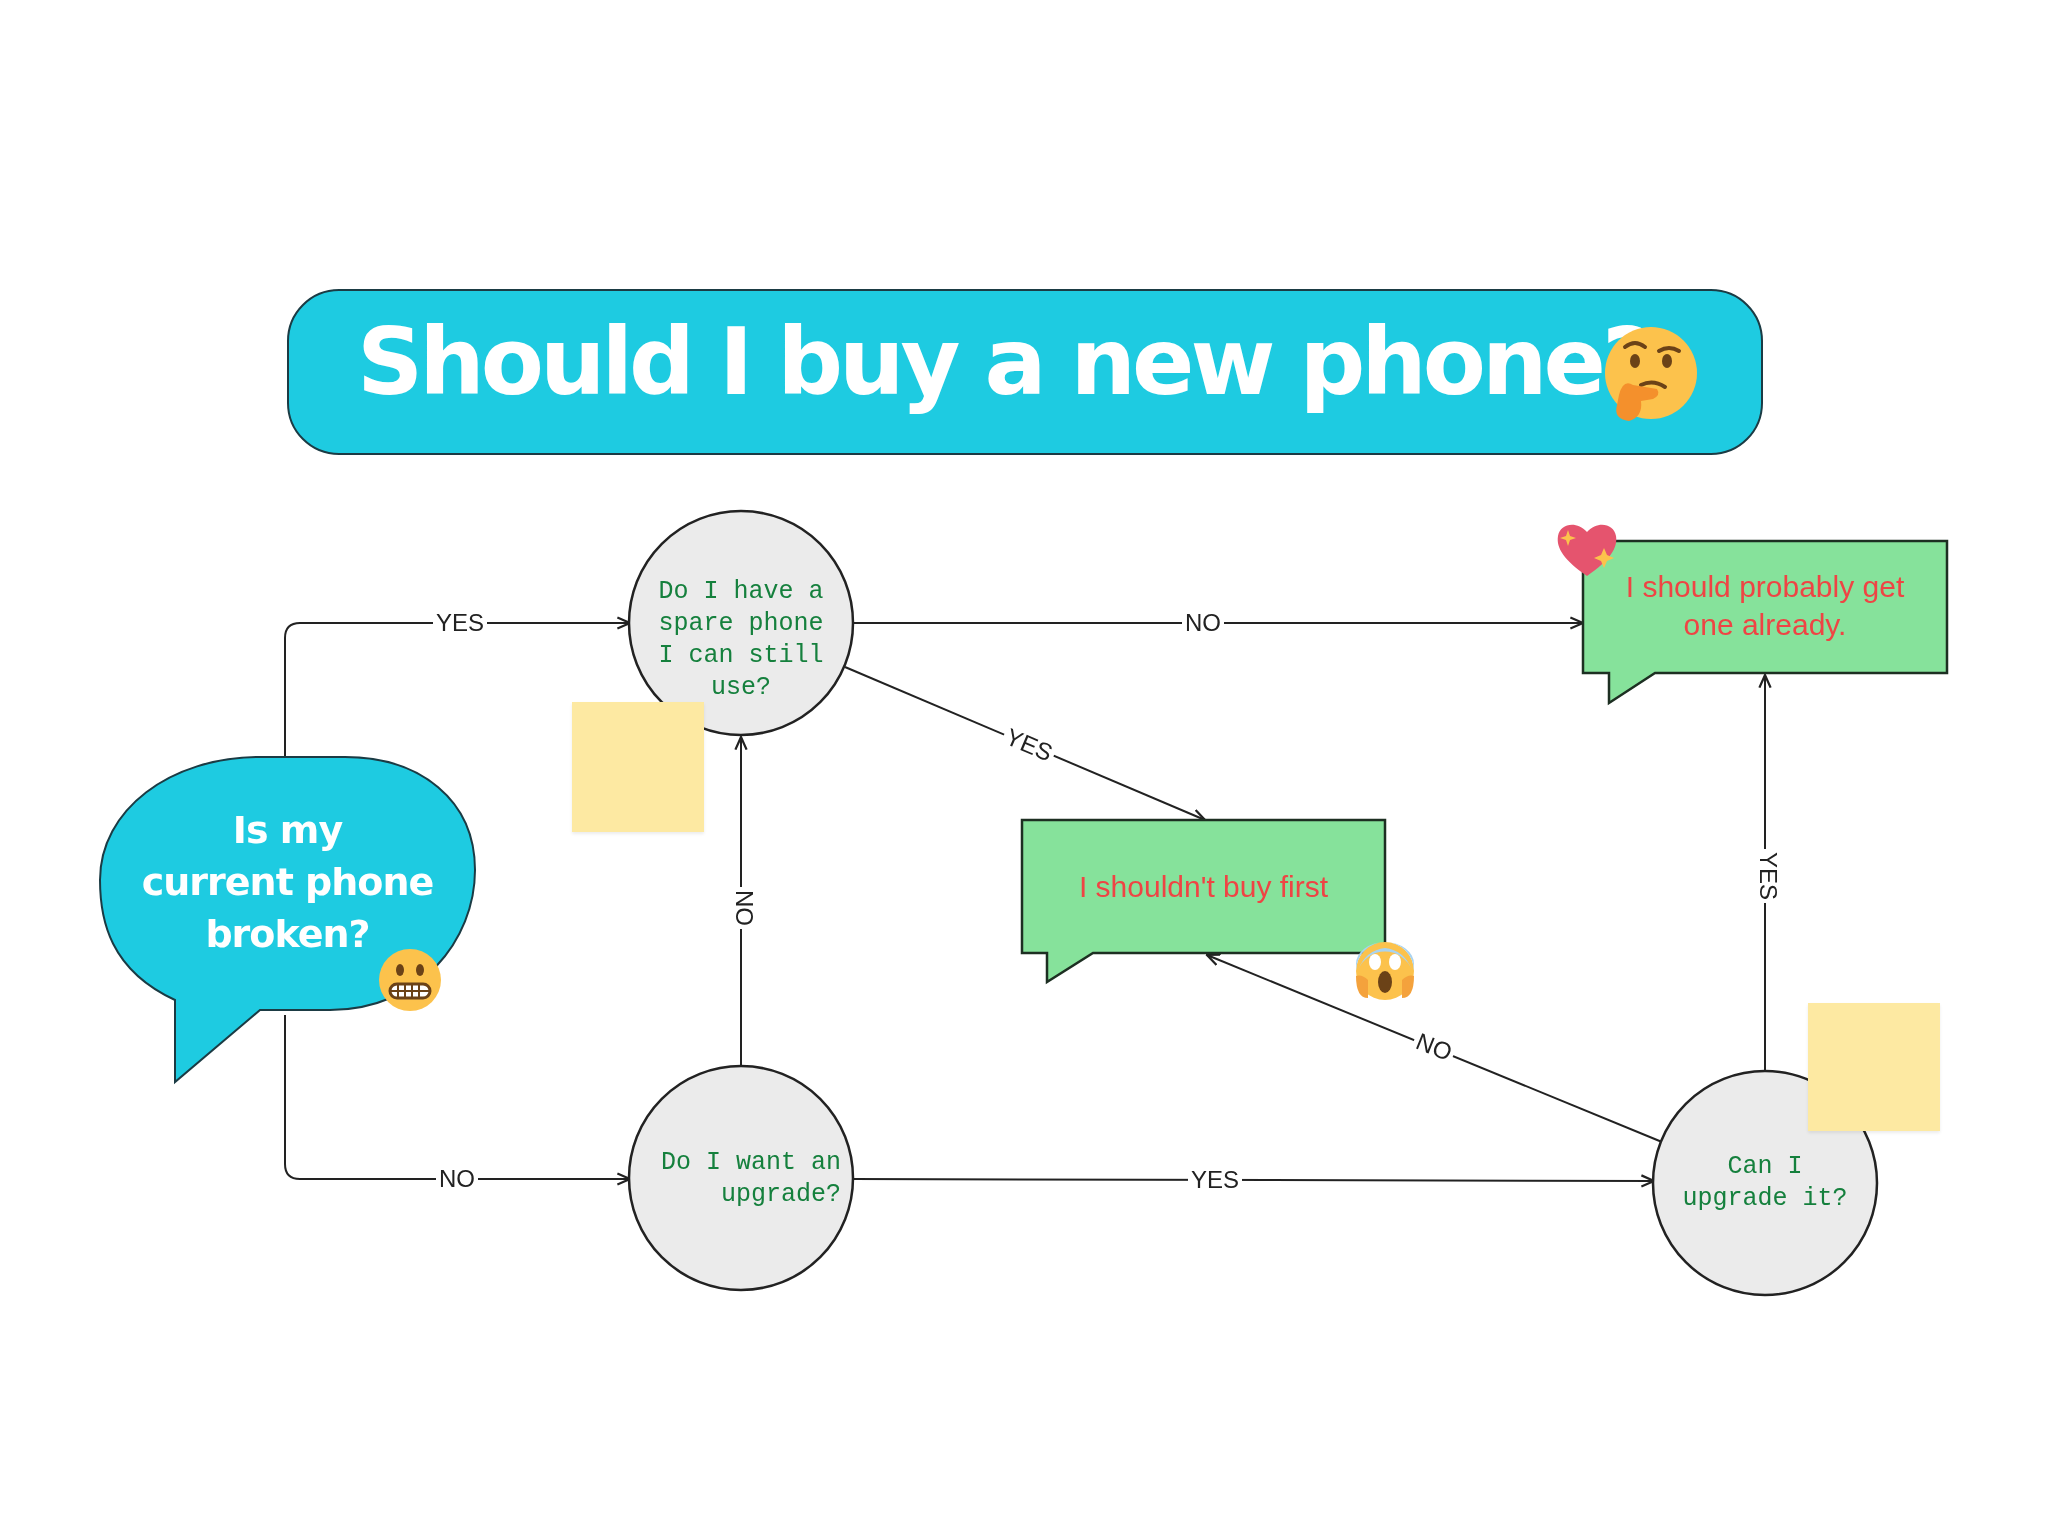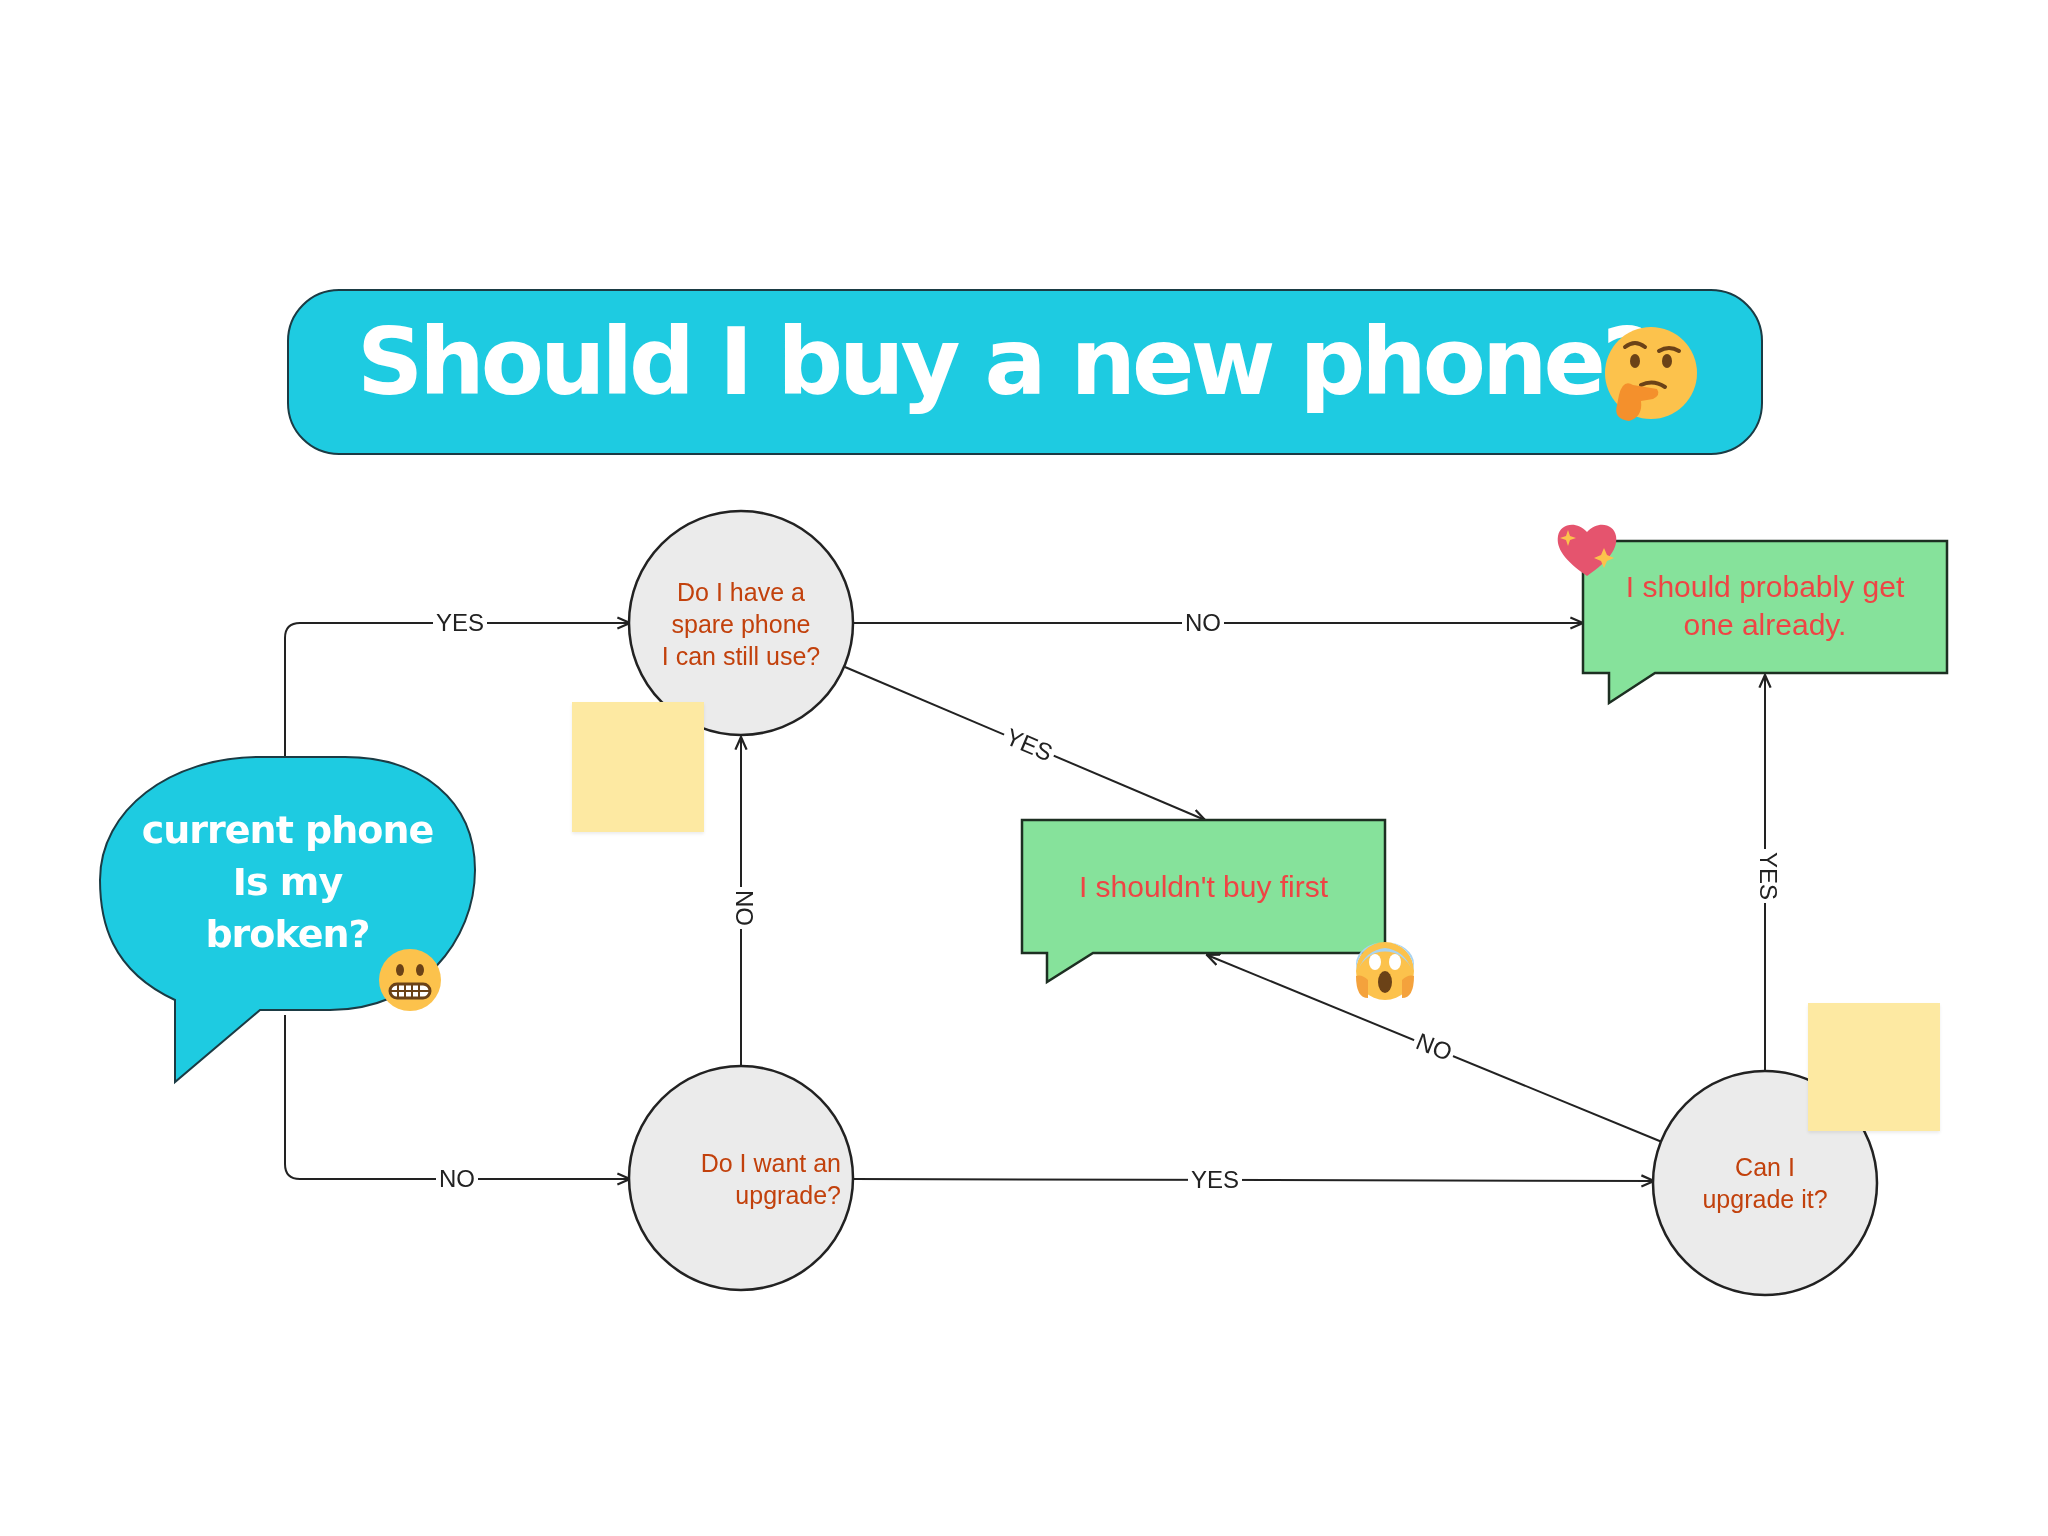--- a/index.html
+++ b/index.html
@@ -10,21 +10,21 @@
     left: 287px; top: 289px; width: 1476px; height: 166px;
     background: #1ecbe1; border: 2px solid #1b3b44; border-radius: 52px;
     box-sizing: border-box; display: flex; align-items: center;
   }
   .title-text {
     position: absolute; left: 68px; top: 18px;
     font-family: "DejaVu Sans", sans-serif; font-weight: bold; font-size: 92px;
     color: #ffffff; letter-spacing: -4px; white-space: nowrap;
   }
   .emoji { position: absolute; }
-  .node-text { position: absolute; text-align: center; color: #c2410c; font-family: Liberation Sans, sans-serif; font-size: 25px; line-height: 32px; }
+  .node-text { position: absolute; text-align: center; color: #15803d; font-family: Liberation Mono, monospace; font-size: 25px; line-height: 32px; }
   .bubble-text { position: absolute; text-align: center; color: #ffffff; font-family: "DejaVu Sans", sans-serif; font-weight: bold; font-size: 38px; line-height: 52px; letter-spacing: -1px; }
   .green-text { position: absolute; text-align: center; color: #ef4444; font-family: "Liberation Sans", sans-serif; font-size: 30px; line-height: 38px; }
   .edge-label { position: absolute; background: #ffffff; color: #222; font-family: "Liberation Sans", sans-serif; font-size: 24px; line-height: 26px; padding: 0 3px; white-space: nowrap; transform-origin: center center; }
   .sticky { position: absolute; background: #fde9a2; box-shadow: 0 2px 3px rgba(0,0,0,0.08); }
 </style>
 </head>
 <body>
 
 <svg id="canvas" viewBox="0 0 2048 1536" xmlns="http://www.w3.org/2000/svg">
   <defs>
@@ -61,22 +61,22 @@
     <path d="M26 22 Q36 14 46 22" stroke="#6b4217" stroke-width="4" fill="none" stroke-linecap="round"></path>
     <path d="M60 26 Q70 20 80 26" stroke="#6b4217" stroke-width="4" fill="none" stroke-linecap="round"></path>
     <ellipse cx="36" cy="36" rx="5" ry="7" fill="#6b4217"></ellipse>
     <ellipse cx="68" cy="36" rx="5" ry="7" fill="#6b4217"></ellipse>
     <path d="M42 60 Q54 54 66 62" stroke="#6b4217" stroke-width="4" fill="none" stroke-linecap="round"></path>
     <path d="M20 70 Q24 54 34 60 L58 64 Q62 70 54 74 L42 76 Q44 92 30 96 Q14 94 18 80 Z" fill="#f4902c"></path>
   </svg>
 </div>
 
 <div class="bubble-text" style="left:110px; top:804px; width:355px;">
+  <div>Is my</div>
   <div>current phone</div>
-  <div>Is my</div>
   <div>broken?</div>
 </div>
 <svg class="emoji" style="left:378px; top:948px;" width="64" height="64" viewBox="0 0 64 64">
   <circle cx="32" cy="32" r="31" fill="#fcc24c"></circle>
   <ellipse cx="22" cy="22" rx="4" ry="6" fill="#6b4217"></ellipse>
   <ellipse cx="42" cy="22" rx="4" ry="6" fill="#6b4217"></ellipse>
   <rect x="12" y="36" width="40" height="14" rx="7" fill="#ffffff" stroke="#6b4217" stroke-width="3"></rect>
   <path d="M20 36 V50 M27 36 V50 M34 36 V50 M41 36 V50 M12 43 H52" stroke="#6b4217" stroke-width="2"></path>
 </svg>
 

